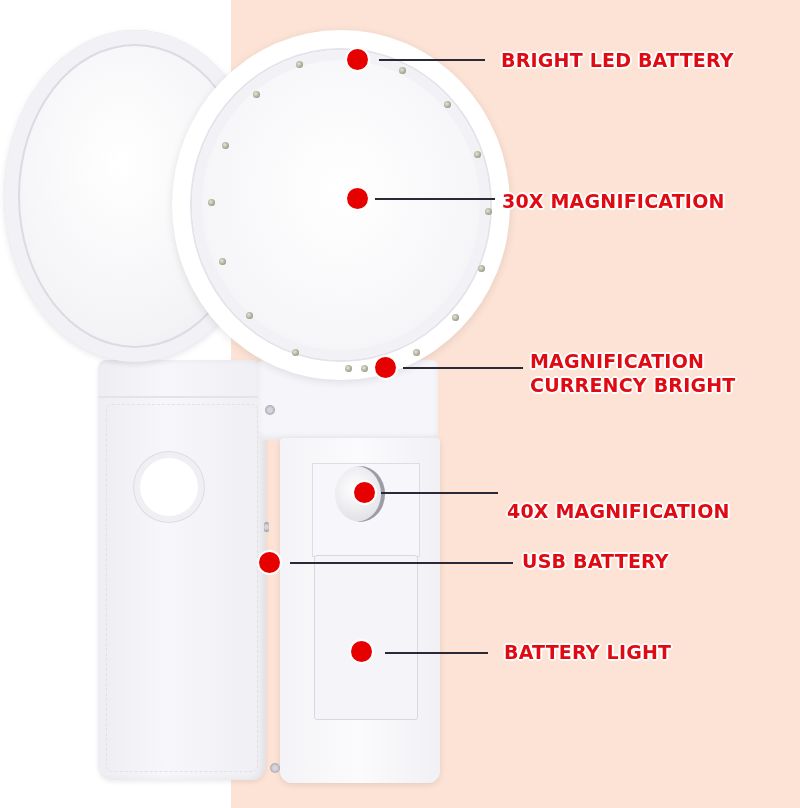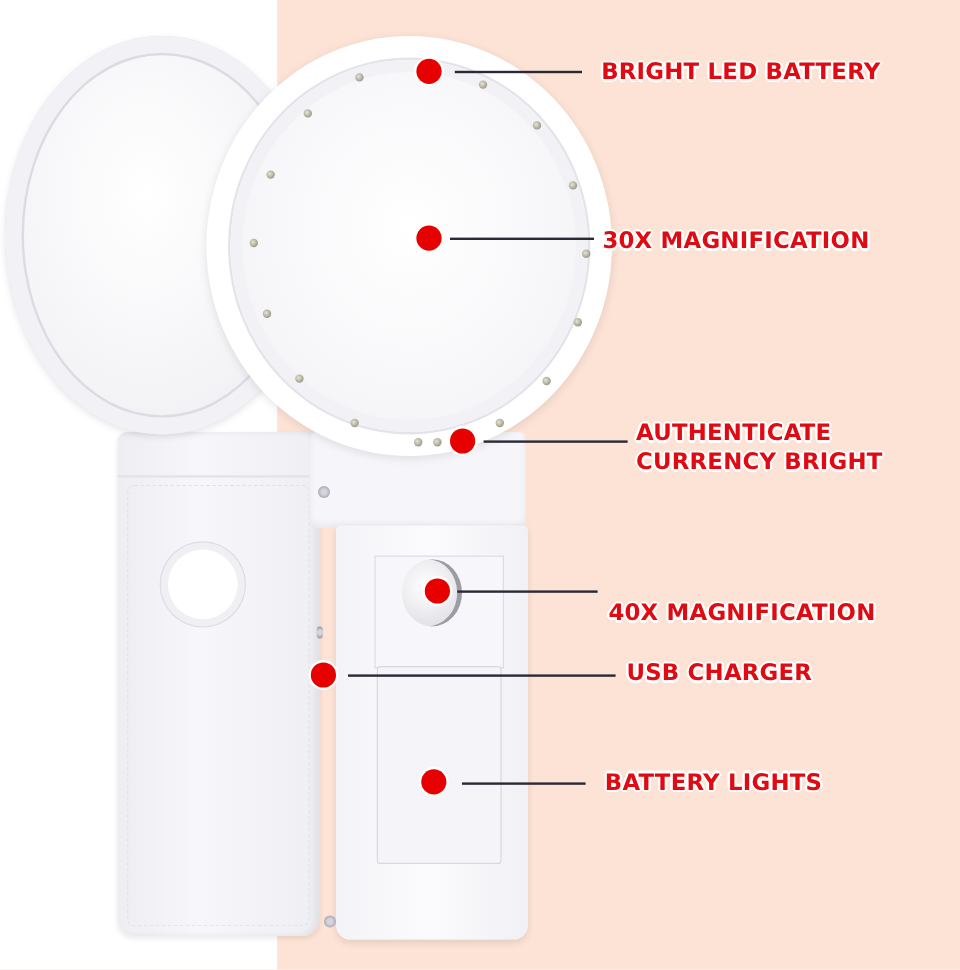--- a/index.html
+++ b/index.html
@@ -143,33 +143,33 @@
 
 <div>
   <div class="dot" style="left:347px;top:188px"></div>
   <div class="leader" style="left:375px;top:198px;width:120px"></div>
   <div class="label" style="left:502px;top:190px">30X MAGNIFICATION</div>
 </div>
 
 <div>
   <div class="dot" style="left:375px;top:357px"></div>
   <div class="leader" style="left:403px;top:367px;width:120px"></div>
-  <div class="label" style="left:530px;top:350px">AUTHENTICATE</div>
+  <div class="label" style="left:530px;top:350px">MAGNIFICATION</div>
   <div class="label" style="left:530px;top:374px">CURRENCY BRIGHT</div>
 </div>
 
 <div>
   <div class="dot" style="left:354px;top:482px"></div>
   <div class="leader" style="left:381px;top:492px;width:117px"></div>
   <div class="label" style="left:507px;top:500px">40X MAGNIFICATION</div>
 </div>
 
 <div>
   <div class="dot" style="left:259px;top:552px"></div>
   <div class="leader" style="left:290px;top:562px;width:223px"></div>
-  <div class="label" style="left:522px;top:550px">USB CHARGER</div>
+  <div class="label" style="left:522px;top:550px">USB BATTERY</div>
 </div>
 
 <div>
   <div class="dot" style="left:351px;top:641px"></div>
   <div class="leader" style="left:385px;top:652px;width:103px"></div>
-  <div class="label" style="left:504px;top:641px">BATTERY LIGHTS</div>
+  <div class="label" style="left:504px;top:641px">BATTERY LIGHT</div>
 </div>
 
 </body></html>

